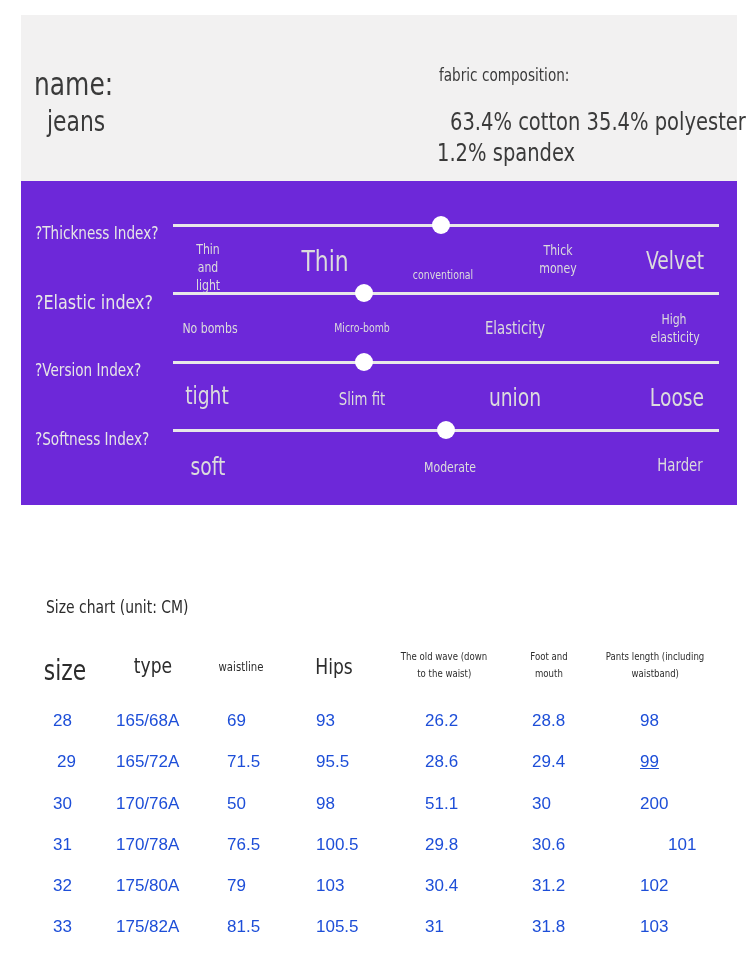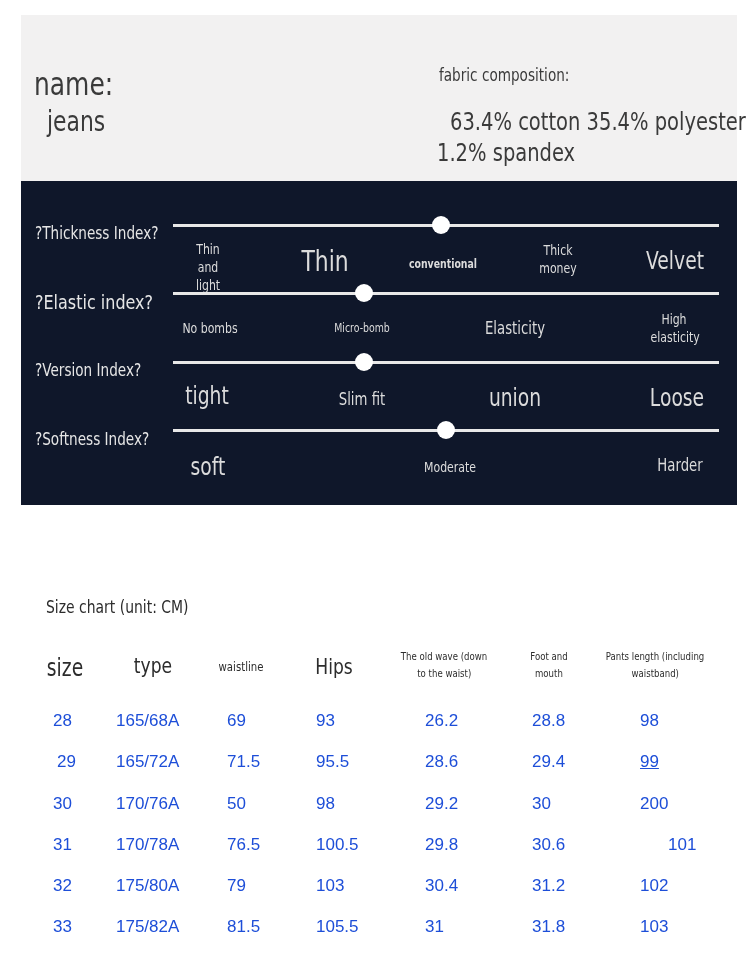--- a/index.html
+++ b/index.html
@@ -12,38 +12,38 @@
   }
   .narrow { font-family: "DejaVu Sans", sans-serif; transform-origin: left top; display: inline-block; white-space: nowrap; }
   .name-label { position: absolute; left: 13px; top: 50px; font-size: 32px; color: #3a3a3a; transform: scaleX(0.78); }
   .name-value { position: absolute; left: 26px; top: 90px; font-size: 28px; color: #3a3a3a; transform: scaleX(0.78); }
   .fabric-label { position: absolute; left: 418px; top: 50px; font-size: 17px; color: #3a3a3a; transform: scaleX(0.8); }
   .fabric-line1 { position: absolute; left: 429px; top: 92px; font-size: 25px; color: #3a3a3a; transform: scaleX(0.78); }
   .fabric-line2 { position: absolute; left: 416px; top: 123px; font-size: 25px; color: #3a3a3a; transform: scaleX(0.78); }
 
   .index-panel {
     position: absolute; left: 21px; top: 181px; width: 716px; height: 324px;
-    background: #0f172a;
+    background: #6d28d9;
   }
   .idx-label { position: absolute; left: 14px; font-size: 17px; color: #e6e6e6; transform: scaleX(0.8); }
   .idx-label.big { font-size: 20px; }
   .track { position: absolute; left: 152px; width: 546px; height: 3px; background: #e8e8e8; }
   .knob { position: absolute; width: 18px; height: 18px; border-radius: 50%; background: #ffffff; margin-left: -9px; margin-top: -8px; }
   .opt { position: absolute; color: #dcdcdc; text-align: center; transform: translateX(-50%); white-space: nowrap; }
   .opt span { display: inline-block; font-family: "DejaVu Sans", sans-serif; transform: scaleX(0.78); }
   .opt.xs { font-size: 12px; line-height: 18px; }
   .opt.s { font-size: 14px; line-height: 18px; }
   .opt.m { font-size: 17px; }
   .opt.l { font-size: 24px; }
   .opt.xl { font-size: 28px; }
 
   .size-title { position: absolute; left: 46px; top: 597px; font-size: 17px; color: #2c2c2c; transform: scaleX(0.82); }
   .th { position: absolute; color: #2c2c2c; text-align: center; transform: translateX(-50%); white-space: nowrap; }
   .th span { display: inline-block; font-family: "DejaVu Sans", sans-serif; transform: scaleX(0.78); }
-  .th.big { font-size: 24px; text-align: right; }
+  .th.big { font-size: 28px; text-align: right; }
   .th.med { font-size: 22px; }
   .th.sm { font-size: 13px; }
   .th.xs { font-size: 11px; line-height: 16px; }
   .cell { position: absolute; font-size: 17px; color: #1d4ed8; font-family: "Liberation Sans", sans-serif; }
 </style>
 </head>
 <body>
 
 <div class="header-panel">
   <span class="narrow name-label">name:</span>
@@ -54,21 +54,21 @@
 </div>
 
 <div class="index-panel">
 
   <span class="narrow idx-label" style="top:42px;">?Thickness Index?</span>
   <div class="track" style="top:43px;">
     <div class="knob" style="left:49%;"></div>
   </div>
   <div class="opt s" style="left:187px; top:59px;"><span style="white-space:normal; width:60px;">Thin and light</span></div>
   <div class="opt xl" style="left:304px; top:64px;"><span>Thin</span></div>
-  <div class="opt xs" style="left:422px; top:74px;font-weight:bold;"><span>conventional</span></div>
+  <div class="opt xs" style="left:422px; top:85px;"><span>conventional</span></div>
   <div class="opt s" style="left:537px; top:60px;"><span style="white-space:normal; width:50px;">Thick money</span></div>
   <div class="opt l" style="left:654px; top:66px;"><span>Velvet</span></div>
 
   <span class="narrow idx-label big" style="top:109px;">?Elastic index?</span>
   <div class="track" style="top:111px;">
     <div class="knob" style="left:35%;"></div>
   </div>
   <div class="opt s" style="left:189px; top:138px;"><span>No bombs</span></div>
   <div class="opt xs" style="left:341px; top:138px;"><span>Micro-bomb</span></div>
   <div class="opt m" style="left:494px; top:137px;"><span>Elasticity</span></div>
@@ -125,21 +125,21 @@
     <span class="cell" style="left:316px; top:752px;">95.5</span>
     <span class="cell" style="left:425px; top:752px;">28.6</span>
     <span class="cell" style="left:532px; top:752px;">29.4</span>
     <span class="cell" style="left:640px; top:752px;text-decoration:underline;">99</span>
   </div>
   <div>
     <span class="cell" style="left:53px; top:794px;">30</span>
     <span class="cell" style="left:116px; top:794px;">170/76A</span>
     <span class="cell" style="left:227px; top:794px;">50</span>
     <span class="cell" style="left:316px; top:794px;">98</span>
-    <span class="cell" style="left:425px; top:794px;">29.2</span>
+    <span class="cell" style="left:425px; top:794px;">51.1</span>
     <span class="cell" style="left:532px; top:794px;">30</span>
     <span class="cell" style="left:640px; top:794px;">200</span>
   </div>
   <div>
     <span class="cell" style="left:53px; top:835px;">31</span>
     <span class="cell" style="left:116px; top:835px;">170/78A</span>
     <span class="cell" style="left:227px; top:835px;">76.5</span>
     <span class="cell" style="left:316px; top:835px;">100.5</span>
     <span class="cell" style="left:425px; top:835px;">29.8</span>
     <span class="cell" style="left:532px; top:835px;">30.6</span>

